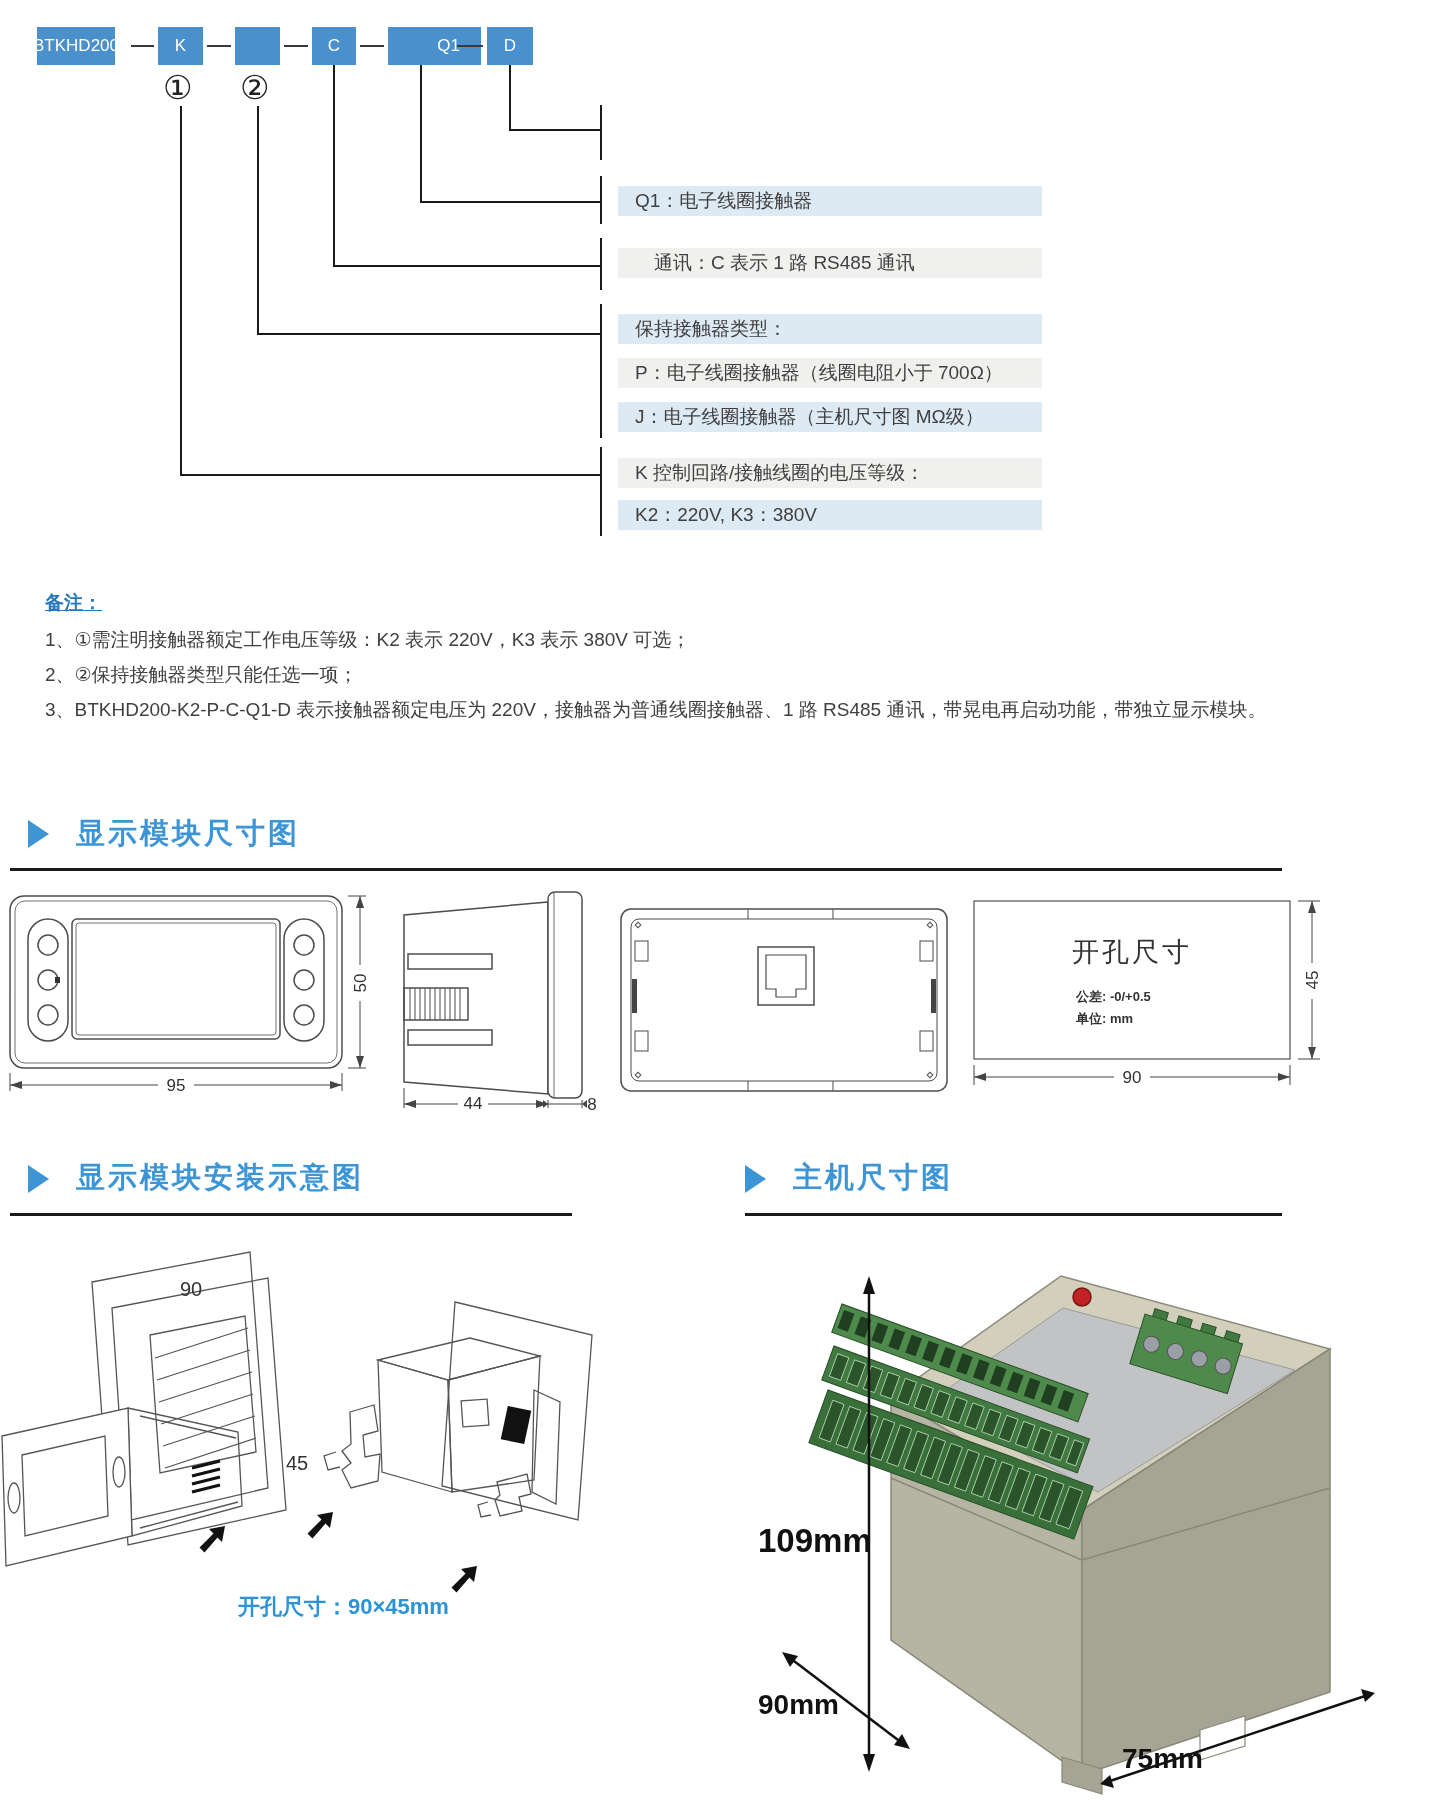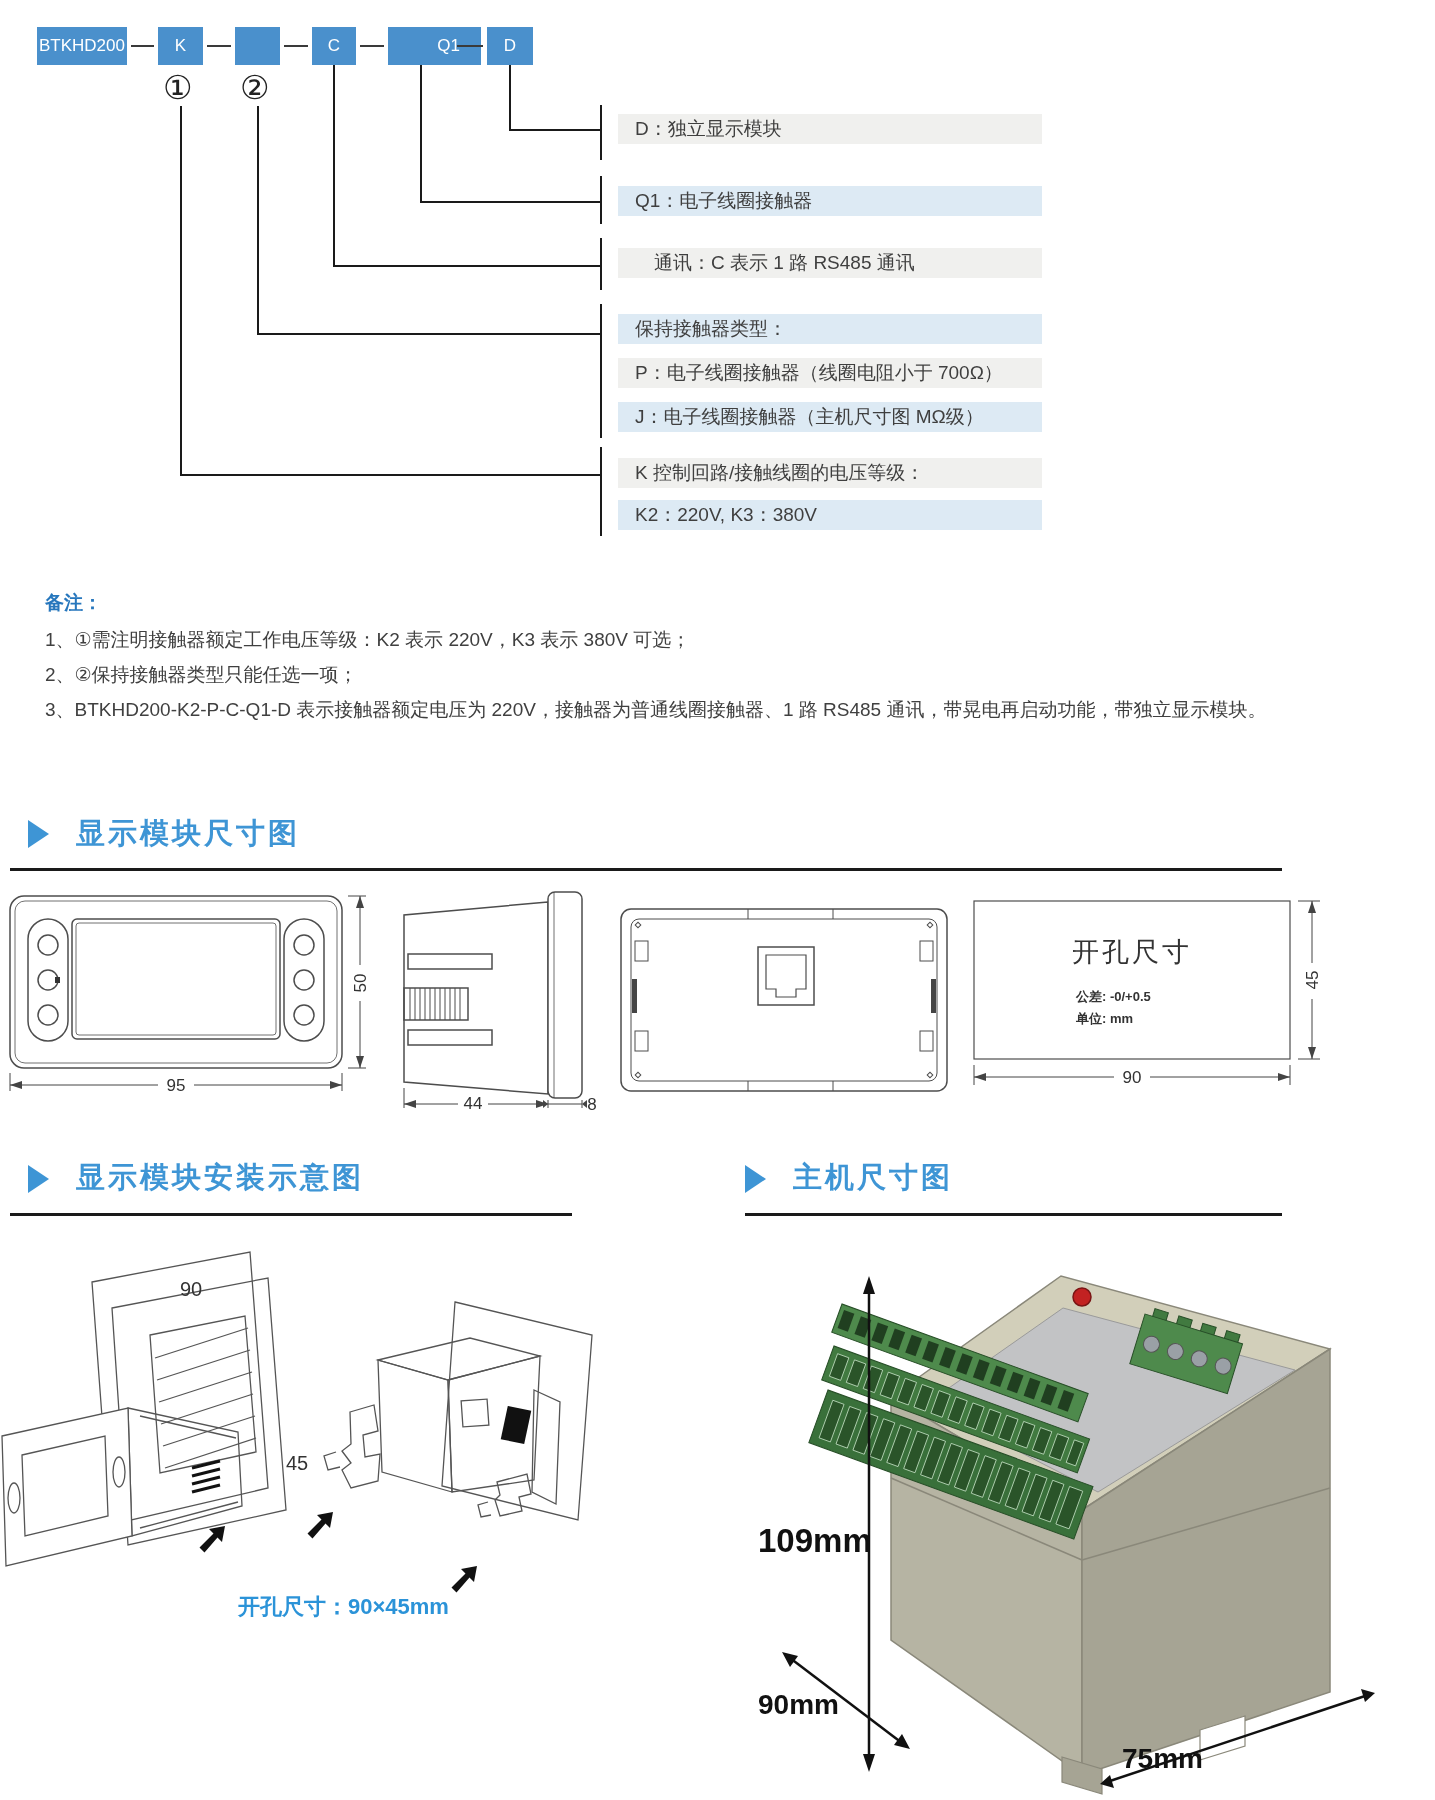--- a/index.html
+++ b/index.html
@@ -13,36 +13,36 @@
   .vline{position:absolute;width:2px;background:#1a1a1a;}
   .hline{position:absolute;height:2px;background:#1a1a1a;}
   .bracket{position:absolute;left:600px;width:2px;background:#1a1a1a;}
   .circle-num{position:absolute;font-size:33px;color:#222;line-height:34px;}
   
   .row{position:absolute;left:618px;width:424px;height:30px;line-height:30px;
        padding-left:17px;font-size:19px;color:#3f3f3f;box-sizing:border-box;white-space:nowrap;}
   .row.gray{background:#f0f0ee;}
   .row.blue{background:#ddeaf4;}
   
-  .note-head{position:absolute;left:45px;top:590px;font-size:19px;font-weight:bold;color:#2777bd;}
+  .note-head{position:absolute;left:45px;top:590px;font-size:19px;font-weight:bold;color:#2777bd;text-decoration:underline;}
   .note{position:absolute;left:45px;font-size:19px;color:#404040;line-height:35px;}
   
   .sec-tri{position:absolute;width:0;height:0;border-left:21px solid #3e95d5;
            border-top:14px solid transparent;border-bottom:14px solid transparent;}
   .sec-title{position:absolute;font-size:29px;font-weight:600;color:#3e95d5;letter-spacing:3px;white-space:nowrap;}
   .rule{position:absolute;height:3px;background:#1a1a1a;}
   .install-note{position:absolute;left:238px;top:1592px;font-size:22px;font-weight:bold;color:#2b93d8;white-space:nowrap;}
   svg text{font-family:"Liberation Sans","DejaVu Sans",sans-serif;}
 </style>
 </head>
 <body>
 
 <div id="page">
 
-  <div class="code-box" style="left:37px;width:90px;">BTKHD200</div>
+  <div class="code-box" style="left:37px;width:78px;">BTKHD200</div>
   <div class="code-box" style="left:158px;width:45px;">K</div>
   <div class="code-box" style="left:235px;width:45px;"></div>
   <div class="code-box" style="left:312px;width:44px;">C</div>
   <div class="code-box" style="left:388px;width:65px;padding-left:28px;">Q1</div>
   <div class="code-box" style="left:487px;width:46px;">D</div>
 
   <div class="dash" style="left:131px;width:23px;"></div>
   <div class="dash" style="left:207px;width:24px;"></div>
   <div class="dash" style="left:284px;width:24px;"></div>
   <div class="dash" style="left:360px;width:24px;"></div>
@@ -62,21 +62,20 @@
   <div class="hline" style="left:333px;top:265px;width:268px;"></div>
   <div class="hline" style="left:257px;top:333px;width:344px;"></div>
   <div class="hline" style="left:180px;top:474px;width:421px;"></div>
 
   <div class="bracket" style="top:105px;height:55px;"></div>
   <div class="bracket" style="top:176px;height:48px;"></div>
   <div class="bracket" style="top:238px;height:52px;"></div>
   <div class="bracket" style="top:304px;height:134px;"></div>
   <div class="bracket" style="top:447px;height:89px;"></div>
 
-  <div class="row gray" style="top:114px;">D：独立显示模块</div>
   <div class="row blue" style="top:186px;">Q1：电子线圈接触器</div>
   <div class="row gray" style="top:248px;padding-left:36px;">通讯：C 表示 1 路 RS485 通讯</div>
   <div class="row blue" style="top:314px;">保持接触器类型：</div>
   <div class="row gray" style="top:358px;">P：电子线圈接触器（线圈电阻小于 700Ω）</div>
   <div class="row blue" style="top:402px;">J：电子线圈接触器（主机尺寸图 MΩ级）</div>
   <div class="row gray" style="top:458px;">K 控制回路/接触线圈的电压等级：</div>
   <div class="row blue" style="top:500px;">K2：220V, K3：380V</div>
 
   <div class="note-head">备注：</div>
   <div class="note" style="top:622px;width:1360px;">1、①需注明接触器额定工作电压等级：K2 表示 220V，K3 表示 380V 可选；</div>

